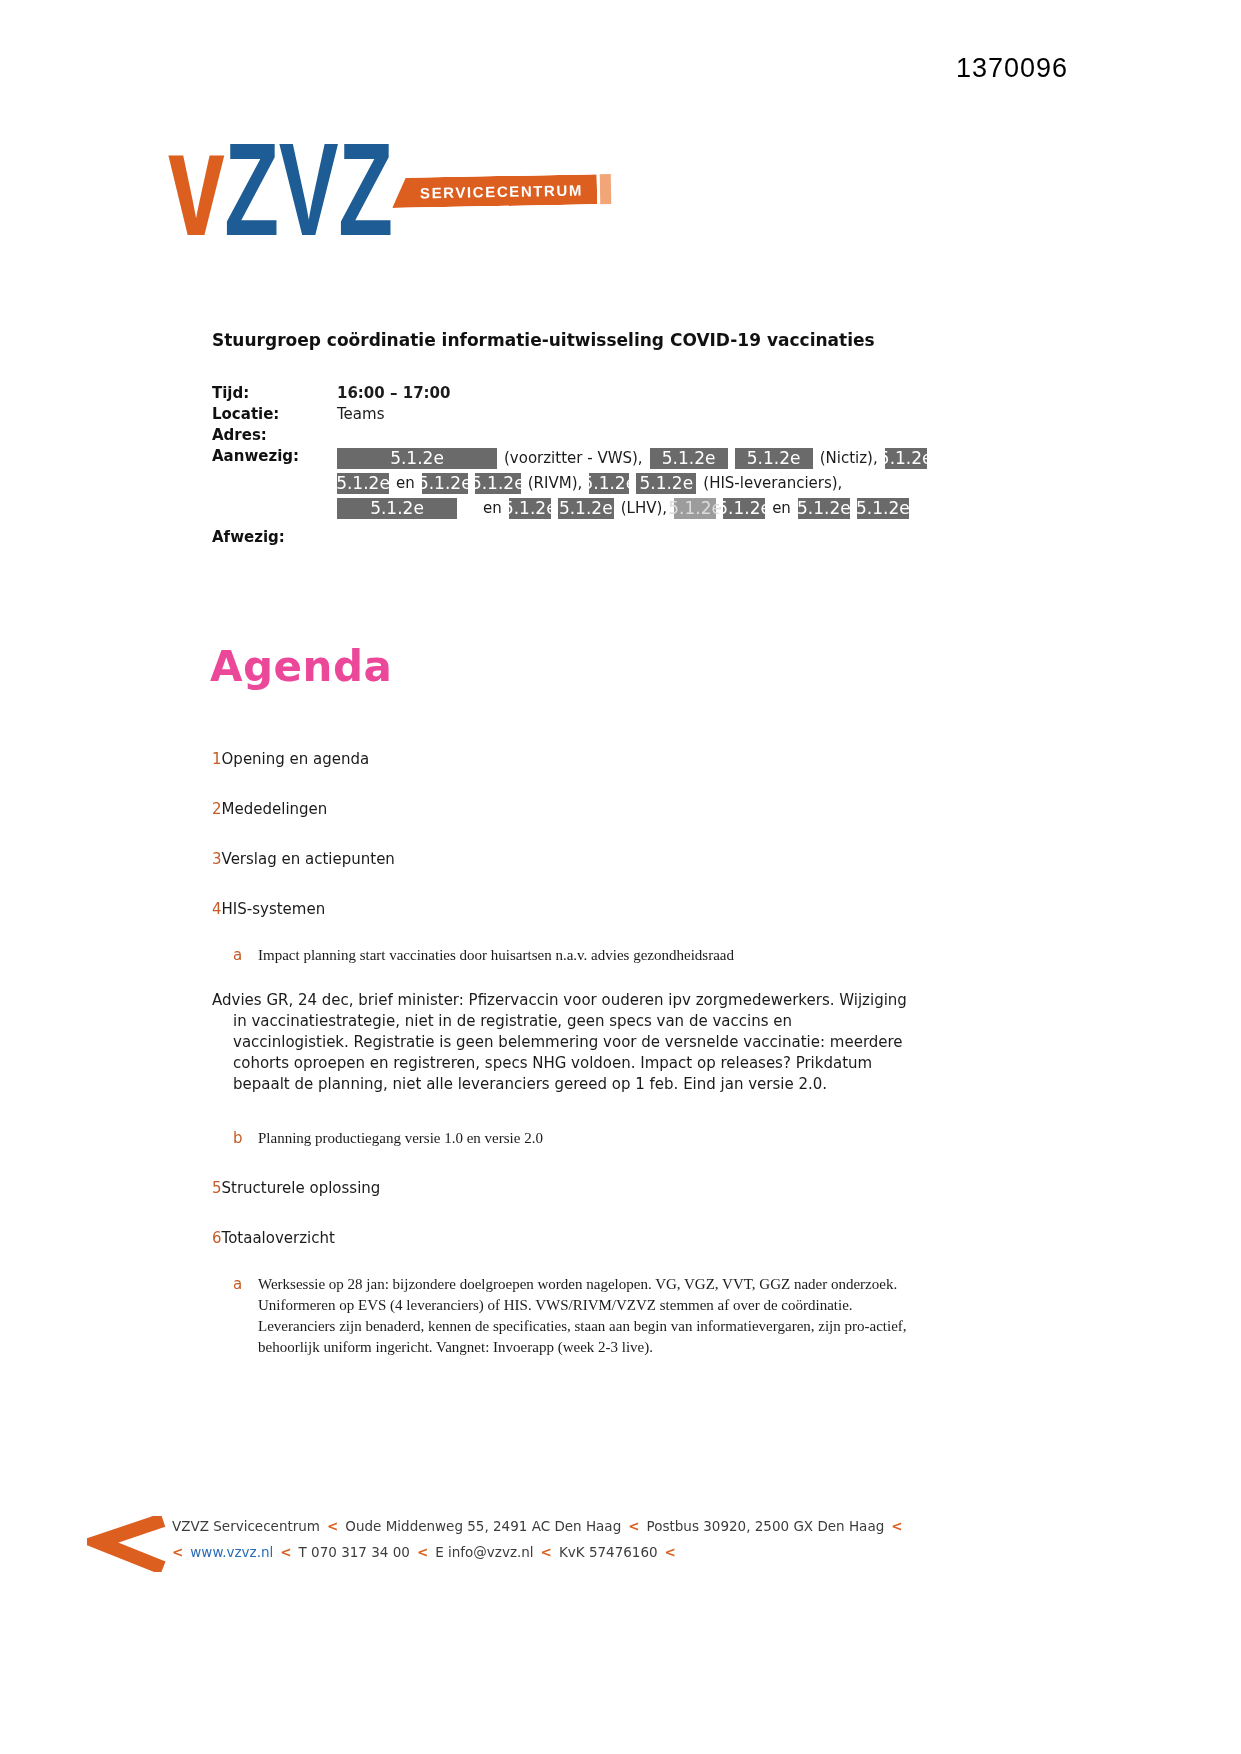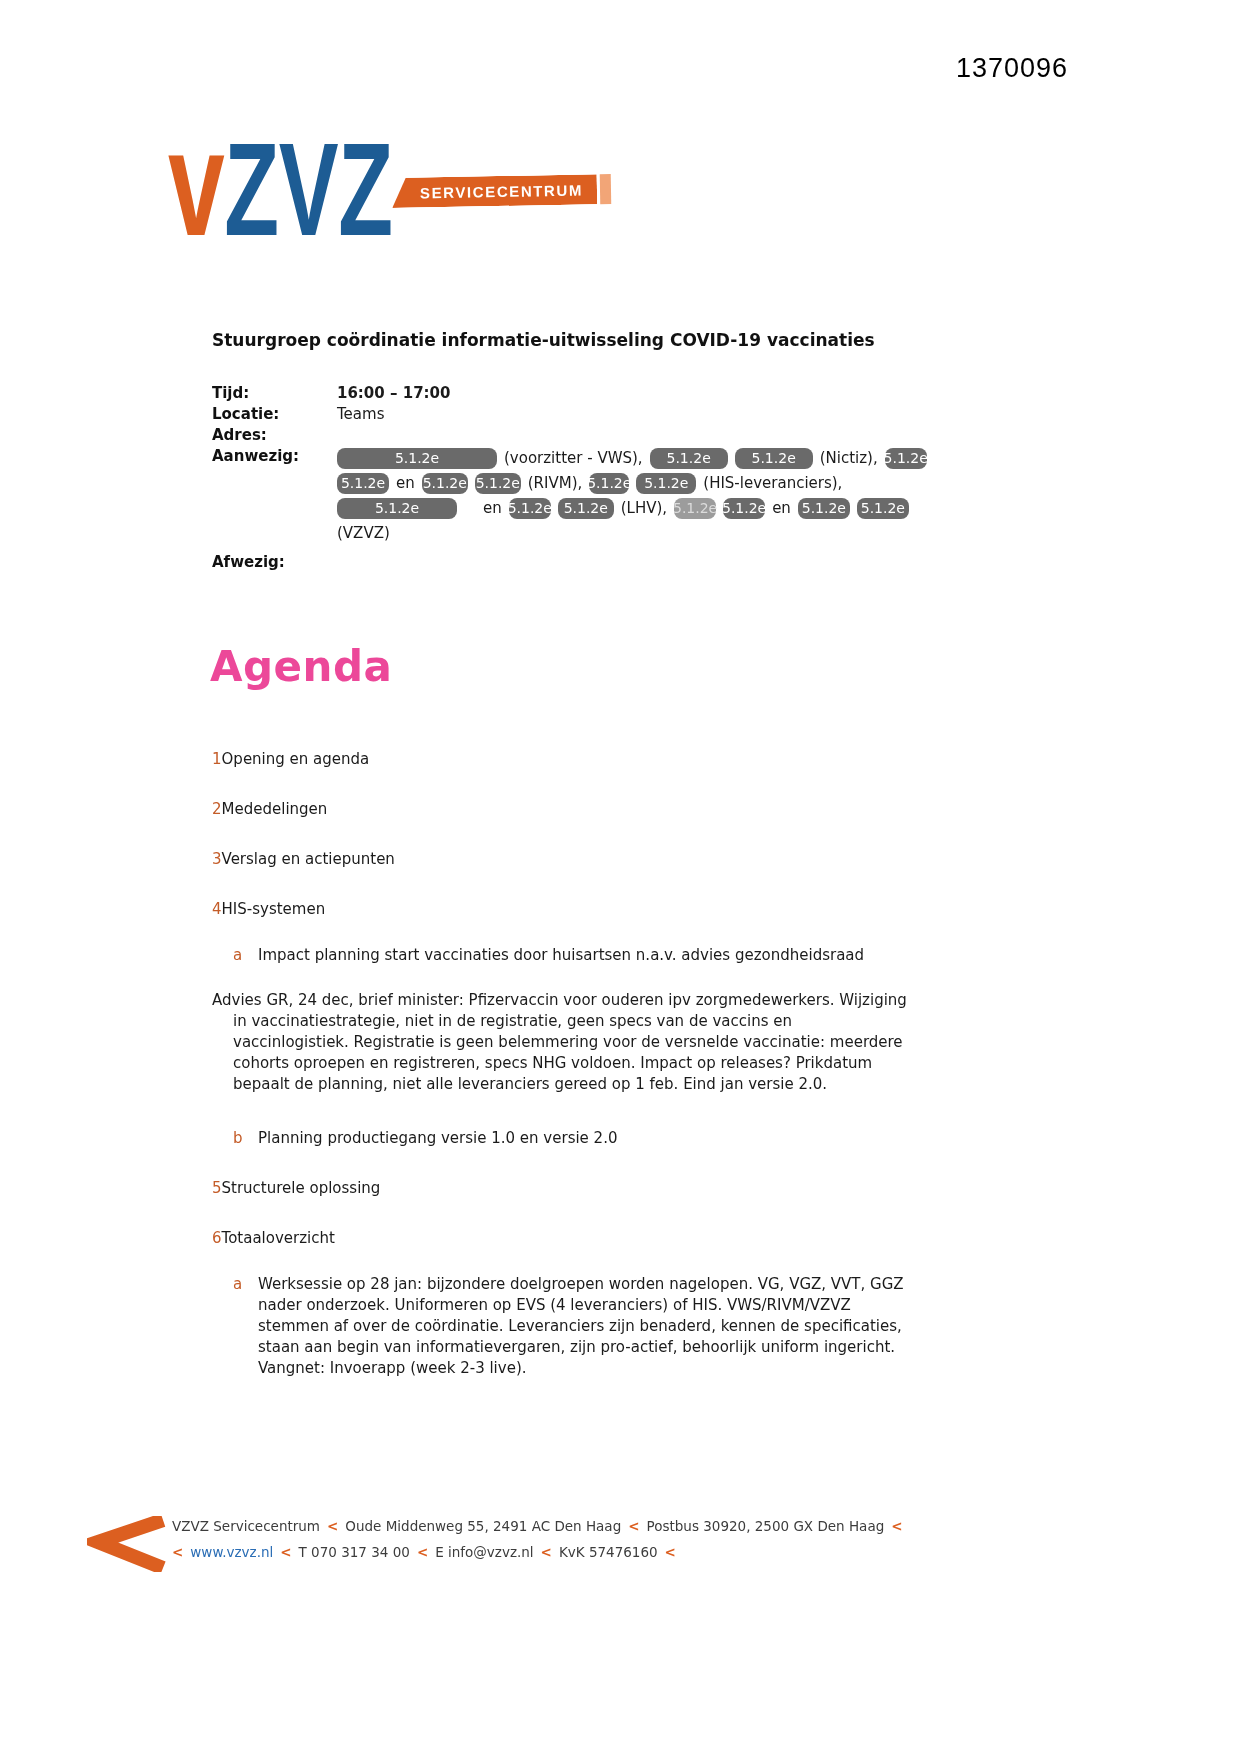--- a/index.html
+++ b/index.html
@@ -29,36 +29,36 @@
   .title{position:absolute;left:212px;top:330px;font-size:17px;font-weight:bold;
     white-space:nowrap;color:#111;}
 
   
   .meta{position:absolute;left:212px;top:383px;width:720px;font-size:15px;line-height:21px;}
   .meta-row{display:flex;align-items:flex-start;}
   .meta-label{width:125px;flex:none;font-weight:bold;color:#111;}
   .meta-value{color:#1b1b1b;}
   .b{font-weight:bold;}
   .rline{display:flex;align-items:center;column-gap:7px;height:25px;white-space:nowrap;}
-  .box{background:var(--rgray);color:#fff;font-size:14px;height:21px;
-    display:flex;align-items:center;justify-content:center;flex:none;border-radius:8px;}
+  .box{background:var(--rgray);color:#fff;font-size:17px;height:21px;
+    display:flex;align-items:center;justify-content:center;flex:none;}
   .box.light{background:var(--rgray-l);color:#dcdcdc;}
   .sp{flex:none;height:1px;}
   .afwezig-row{margin-top:6px;}
 
   
   .agenda-heading{position:absolute;left:210px;top:642px;font-size:42px;font-weight:bold;
     letter-spacing:0.5px;color:#ec4899;}
   .agenda{position:absolute;left:212px;top:737px;width:697px;font-size:15px;line-height:21px;}
   .a-num{margin-top:29px;}
   .a-num:first-child{margin-top:12px;}
   .marker{color:var(--morange);}
   .a-sub{margin-top:25px;margin-left:21px;display:flex;}
   .a-sub .marker{width:25px;flex:none;}
-  .a-sub .sub-text{flex:1;}
+  .a-sub .sub-text{flex:1;font-family:Liberation Serif, serif;}
   .a-para{margin-top:24px;padding-left:21px;text-indent:-21px;}
   .a-para + .a-sub{margin-top:33px;}
 
   
   .footer{position:absolute;left:0;top:1505px;width:1241px;height:80px;}
   .footer-chevron{position:absolute;left:87px;top:11px;}
   .footer-text{position:absolute;left:172px;top:8px;font-size:13.5px;line-height:26px;color:#3c3c3c;}
   .footer-text .tok{margin-right:7px;}
   .sep{color:var(--orange);font-weight:bold;}
   .flink{color:var(--link);margin-top:13px;}
@@ -123,23 +123,20 @@
             <span>en</span>
             <span class="box" style="width: 42px;">5.1.2e</span>
             <span class="box" style="width: 56px;">5.1.2e</span>
             <span>(LHV),</span>
             <span class="box light" style="width: 42px;">5.1.2e</span>
             <span class="box" style="width: 42px;">5.1.2e</span>
             <span>en</span>
             <span class="box" style="width: 52px;">5.1.2e</span>
             <span class="box" style="width: 52px;">5.1.2e</span>
           </div>
-          <div class="rline">
-            <span>(VZVZ)</span>
-          </div>
         </div>
     </div>
     <div class="meta-row afwezig-row">
       <div class="meta-label">Afwezig:</div>
       <div class="meta-value"></div>
     </div>
   </div>
 
   <div class="agenda-heading">Agenda</div>
 

